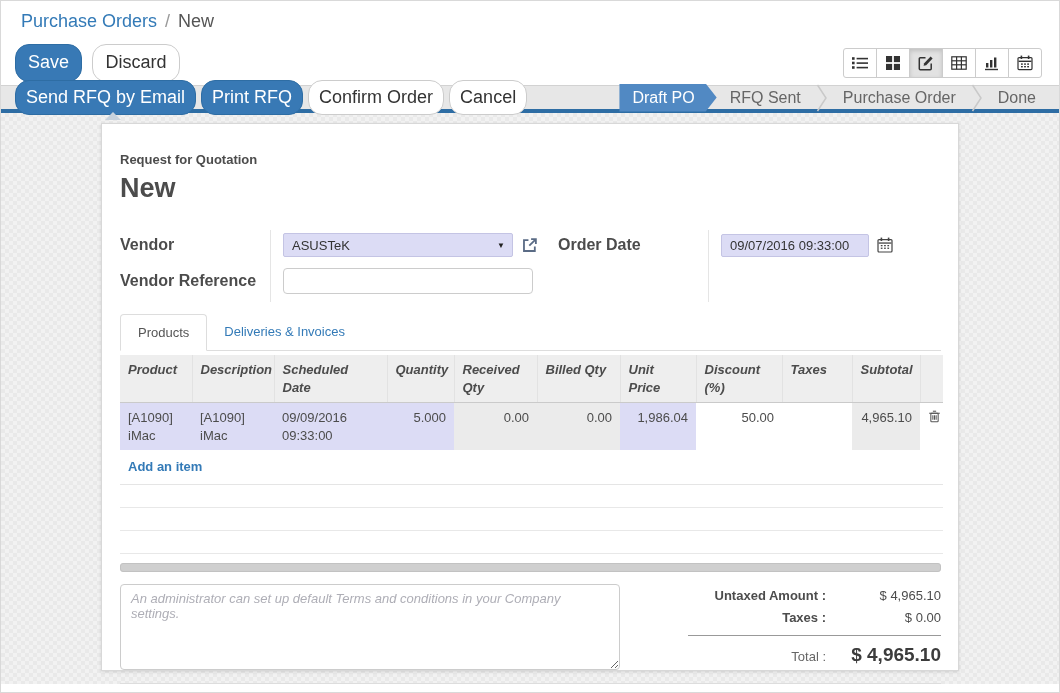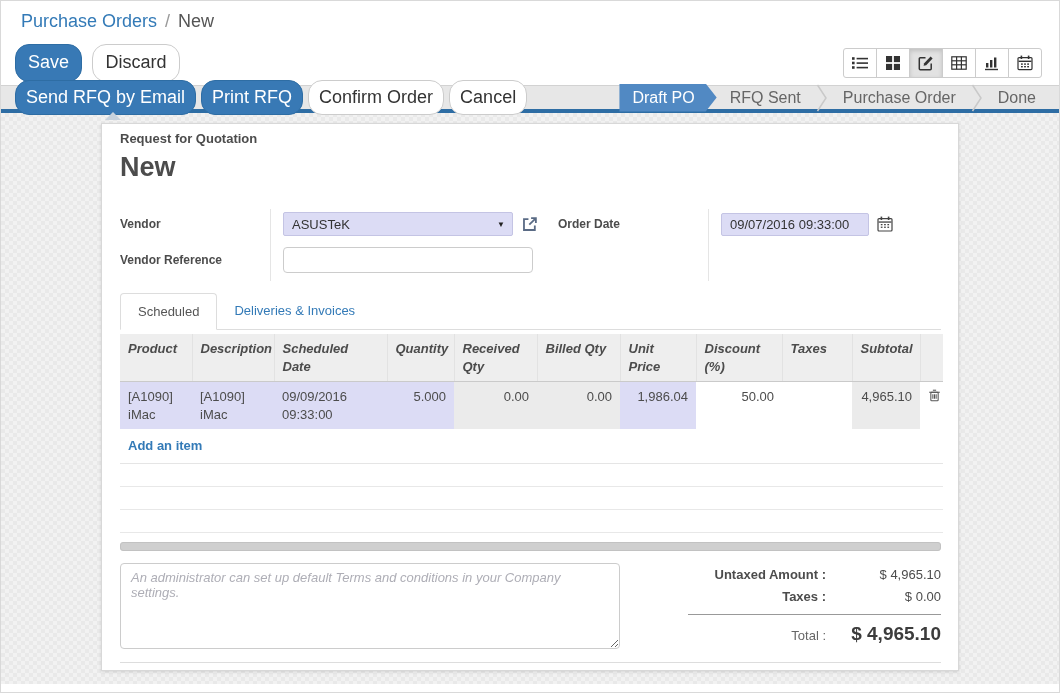--- a/index.html
+++ b/index.html
@@ -37,32 +37,32 @@
     clip-path:polygon(0 0, calc(100% - 11px) 0, 100% 50%, calc(100% - 11px) 100%, 0 100%); }
   .chev { margin:0 2px; display:flex; align-items:center; }
 
   
   .content { height:571px; background-color:#f2f2f2;
     background-image:
       linear-gradient(45deg,#e9e9e9 25%,transparent 25%,transparent 75%,#e9e9e9 75%),
       linear-gradient(45deg,#e9e9e9 25%,transparent 25%,transparent 75%,#e9e9e9 75%);
     background-size:8px 8px; background-position:0 0,4px 4px; overflow:hidden; }
   .sheet { width:858px; height:548px; margin:10px auto 0; background:#fff;
-    border:1px solid #d8d8d8; box-shadow:0 1px 3px rgba(0,0,0,.12); padding:7px 17px 0 18px; }
+    border:1px solid #d8d8d8; box-shadow:0 1px 3px rgba(0,0,0,.12); padding:28px 17px 0 18px; }
   .sheet-subtitle { font-size:13px; font-weight:bold; color:#4c4c4c; }
   .sheet-title { font-size:27px; font-weight:bold; color:#4c4c4c; margin:6px 0 26px; }
 
   
   .fields { display:flex; margin-bottom:6px; }
   .group { flex:1; display:flex; }
   .group.right { padding-left:20px; }
   .g-labels { width:150px; flex-shrink:0; }
   .g-cells { flex:1; border-left:1px solid #e5e5e5; padding-left:12px; }
   .lbl,.cell { height:30px; display:flex; align-items:center; margin-bottom:6px; }
-  .lbl { font-size:12px; font-weight:bold; color:#4c4c4c; }
+  .lbl { font-size:16px; font-weight:bold; color:#4c4c4c; }
   .select-box { width:230px; height:24px; background:#dcdcf5; border:1px solid #c4c4e4; border-radius:2px;
     display:flex; align-items:center; justify-content:space-between; padding:0 7px 0 8px; font-size:13px; color:#333; cursor:pointer; }
   .caret { font-size:8px; color:#222; }
   .icon-btn { margin-left:8px; display:flex; align-items:center; cursor:pointer; }
   .text-input { width:250px; height:26px; border:1px solid #ccc; border-radius:4px; background:#fff; font-family:inherit; font-size:13px; padding:0 8px; color:#333; }
   .date-box { width:148px; height:23px; background:#dcdcf5; border:1px solid #c4c4e4; border-radius:2px;
     display:flex; align-items:center; padding:0 8px; font-size:13px; color:#333; cursor:text; }
 
   
   .tabs { display:flex; border-bottom:1px solid #ddd; margin-top:12px; }
@@ -283,21 +283,21 @@
                       <rect x="10.4" y="10.6" width="1.7" height="1.3"></rect>
                     </g>
                 </svg>
               </span>
             </div>
           </div>
         </div>
       </div>
 
       <div class="tabs">
-        <div class="tab active">Scheduled</div>
+        <div class="tab active">Products</div>
         <div class="tab inactive">Deliveries &amp; Invoices</div>
       </div>
 
       <table class="o-list">
         <colgroup>
           <col style="width:72px">
             <col style="width:82px">
             <col style="width:113px">
             <col style="width:67px">
           <col style="width:83px">

